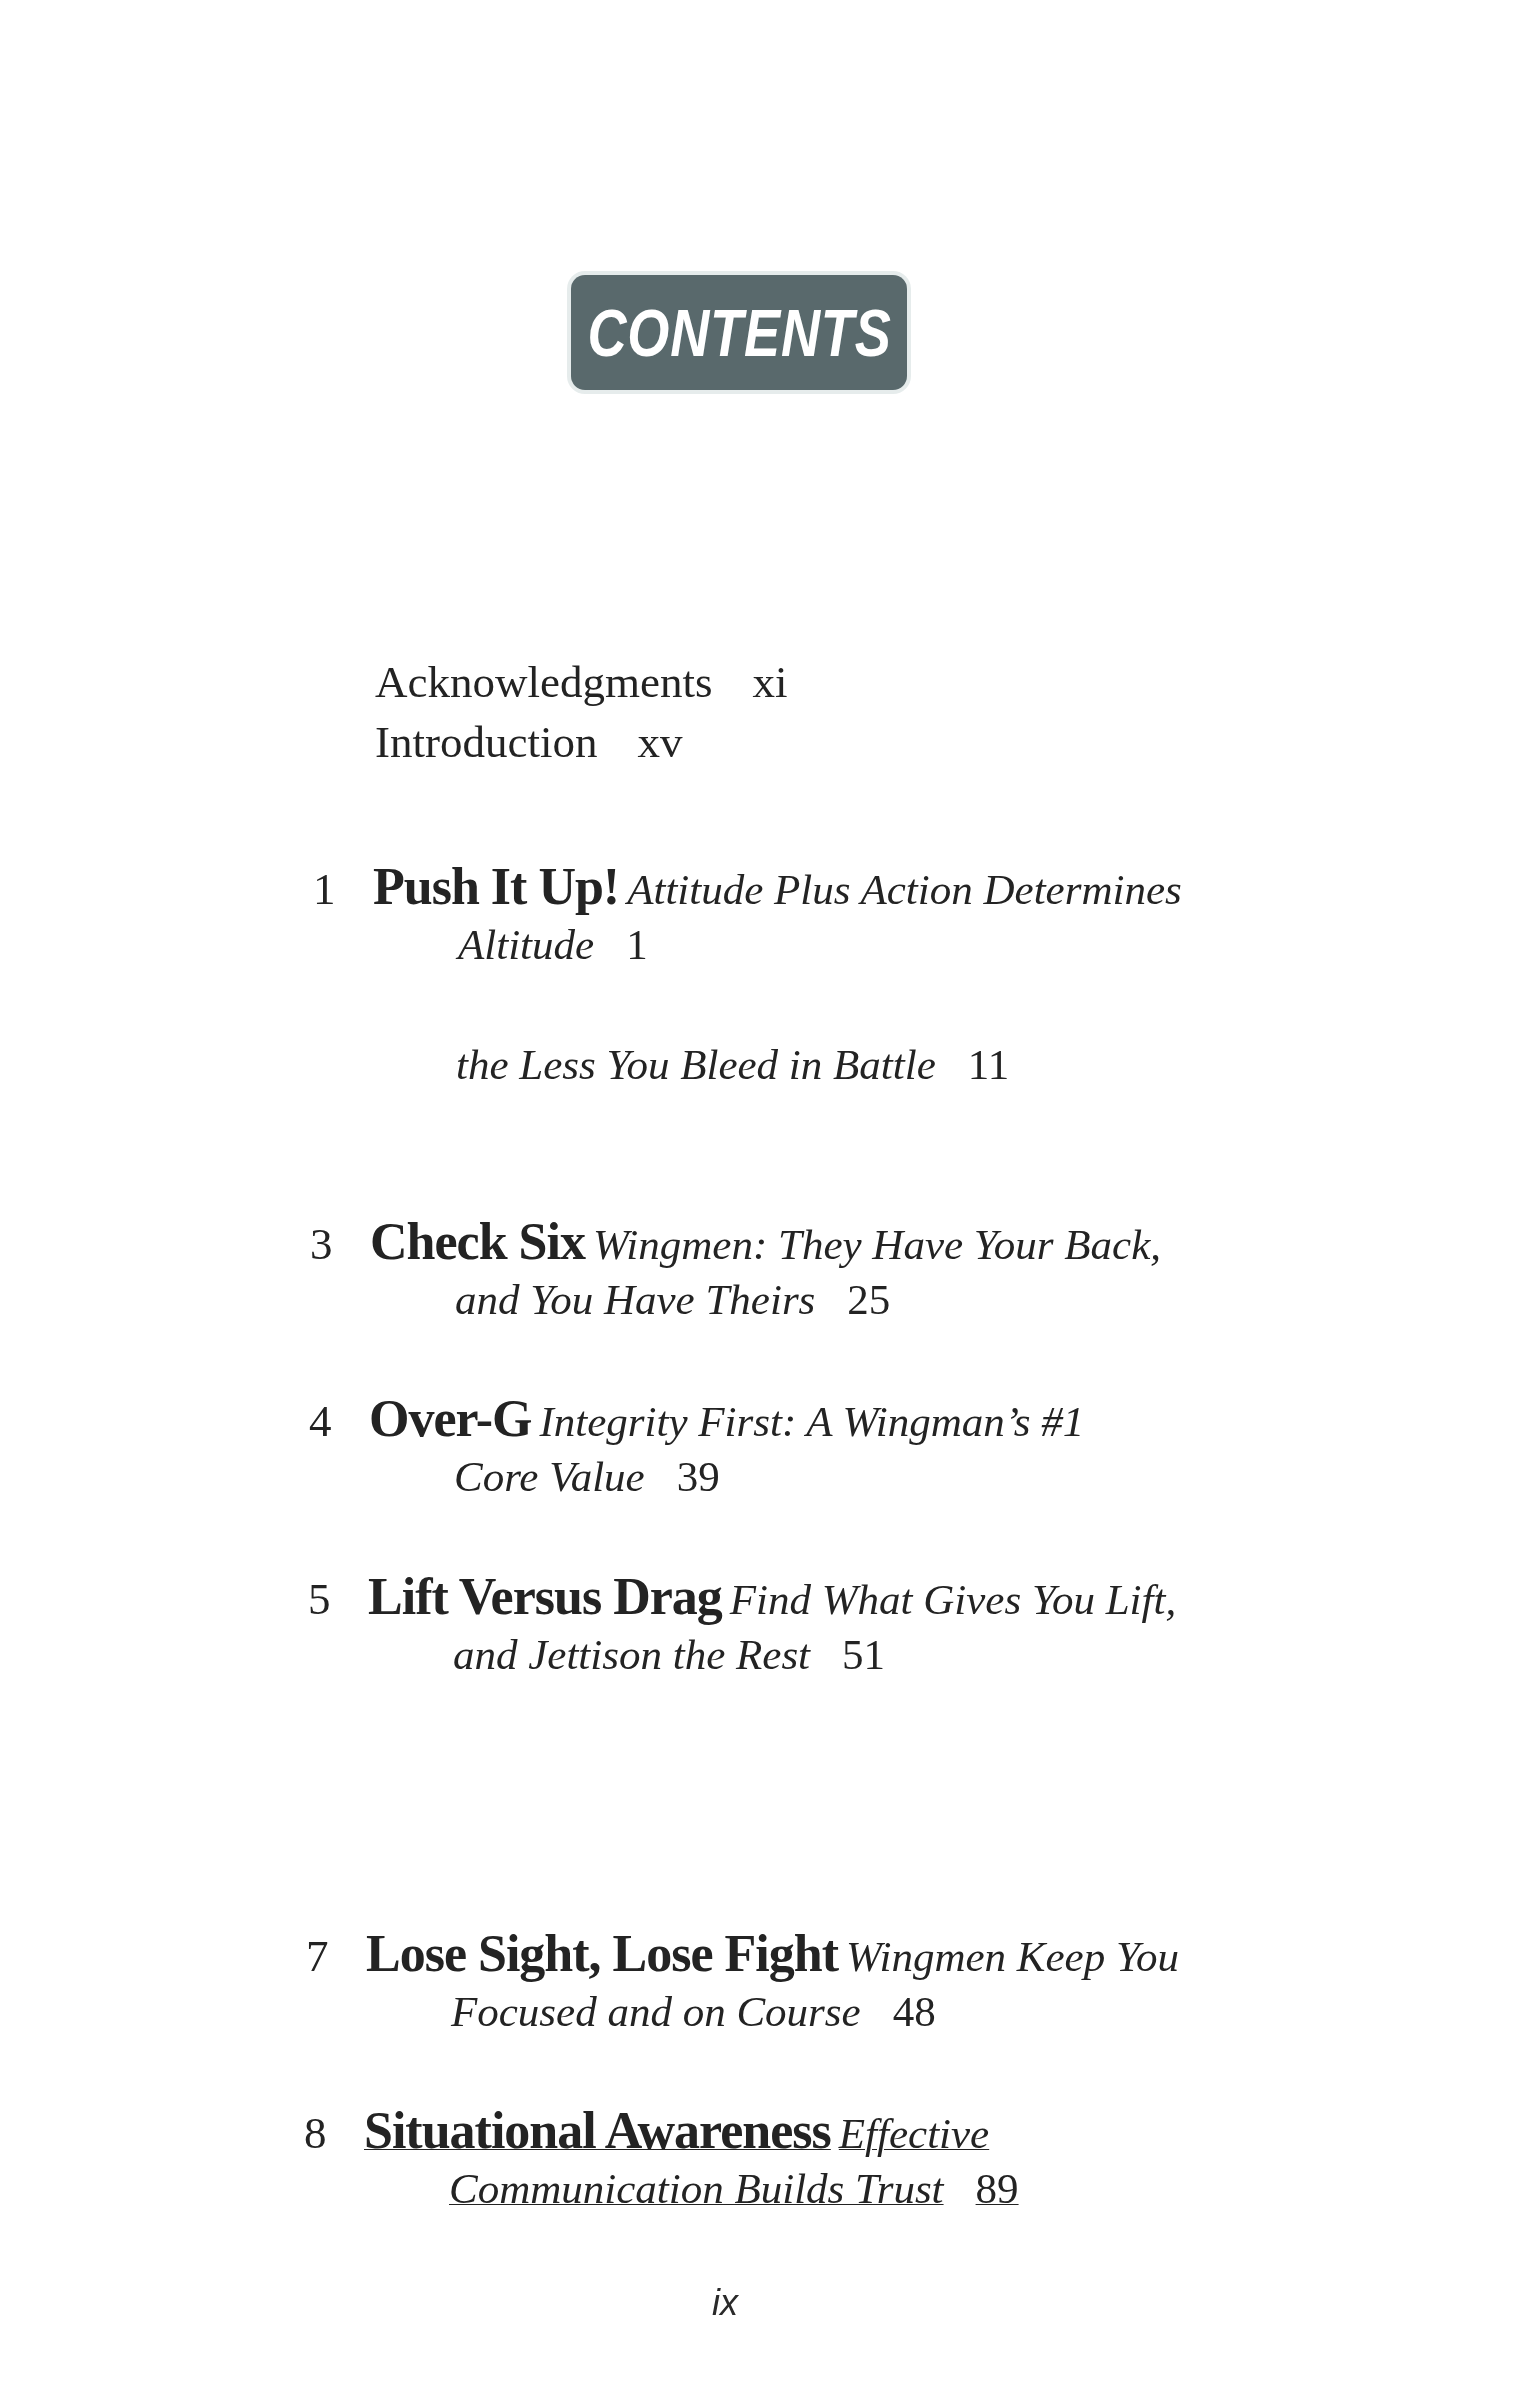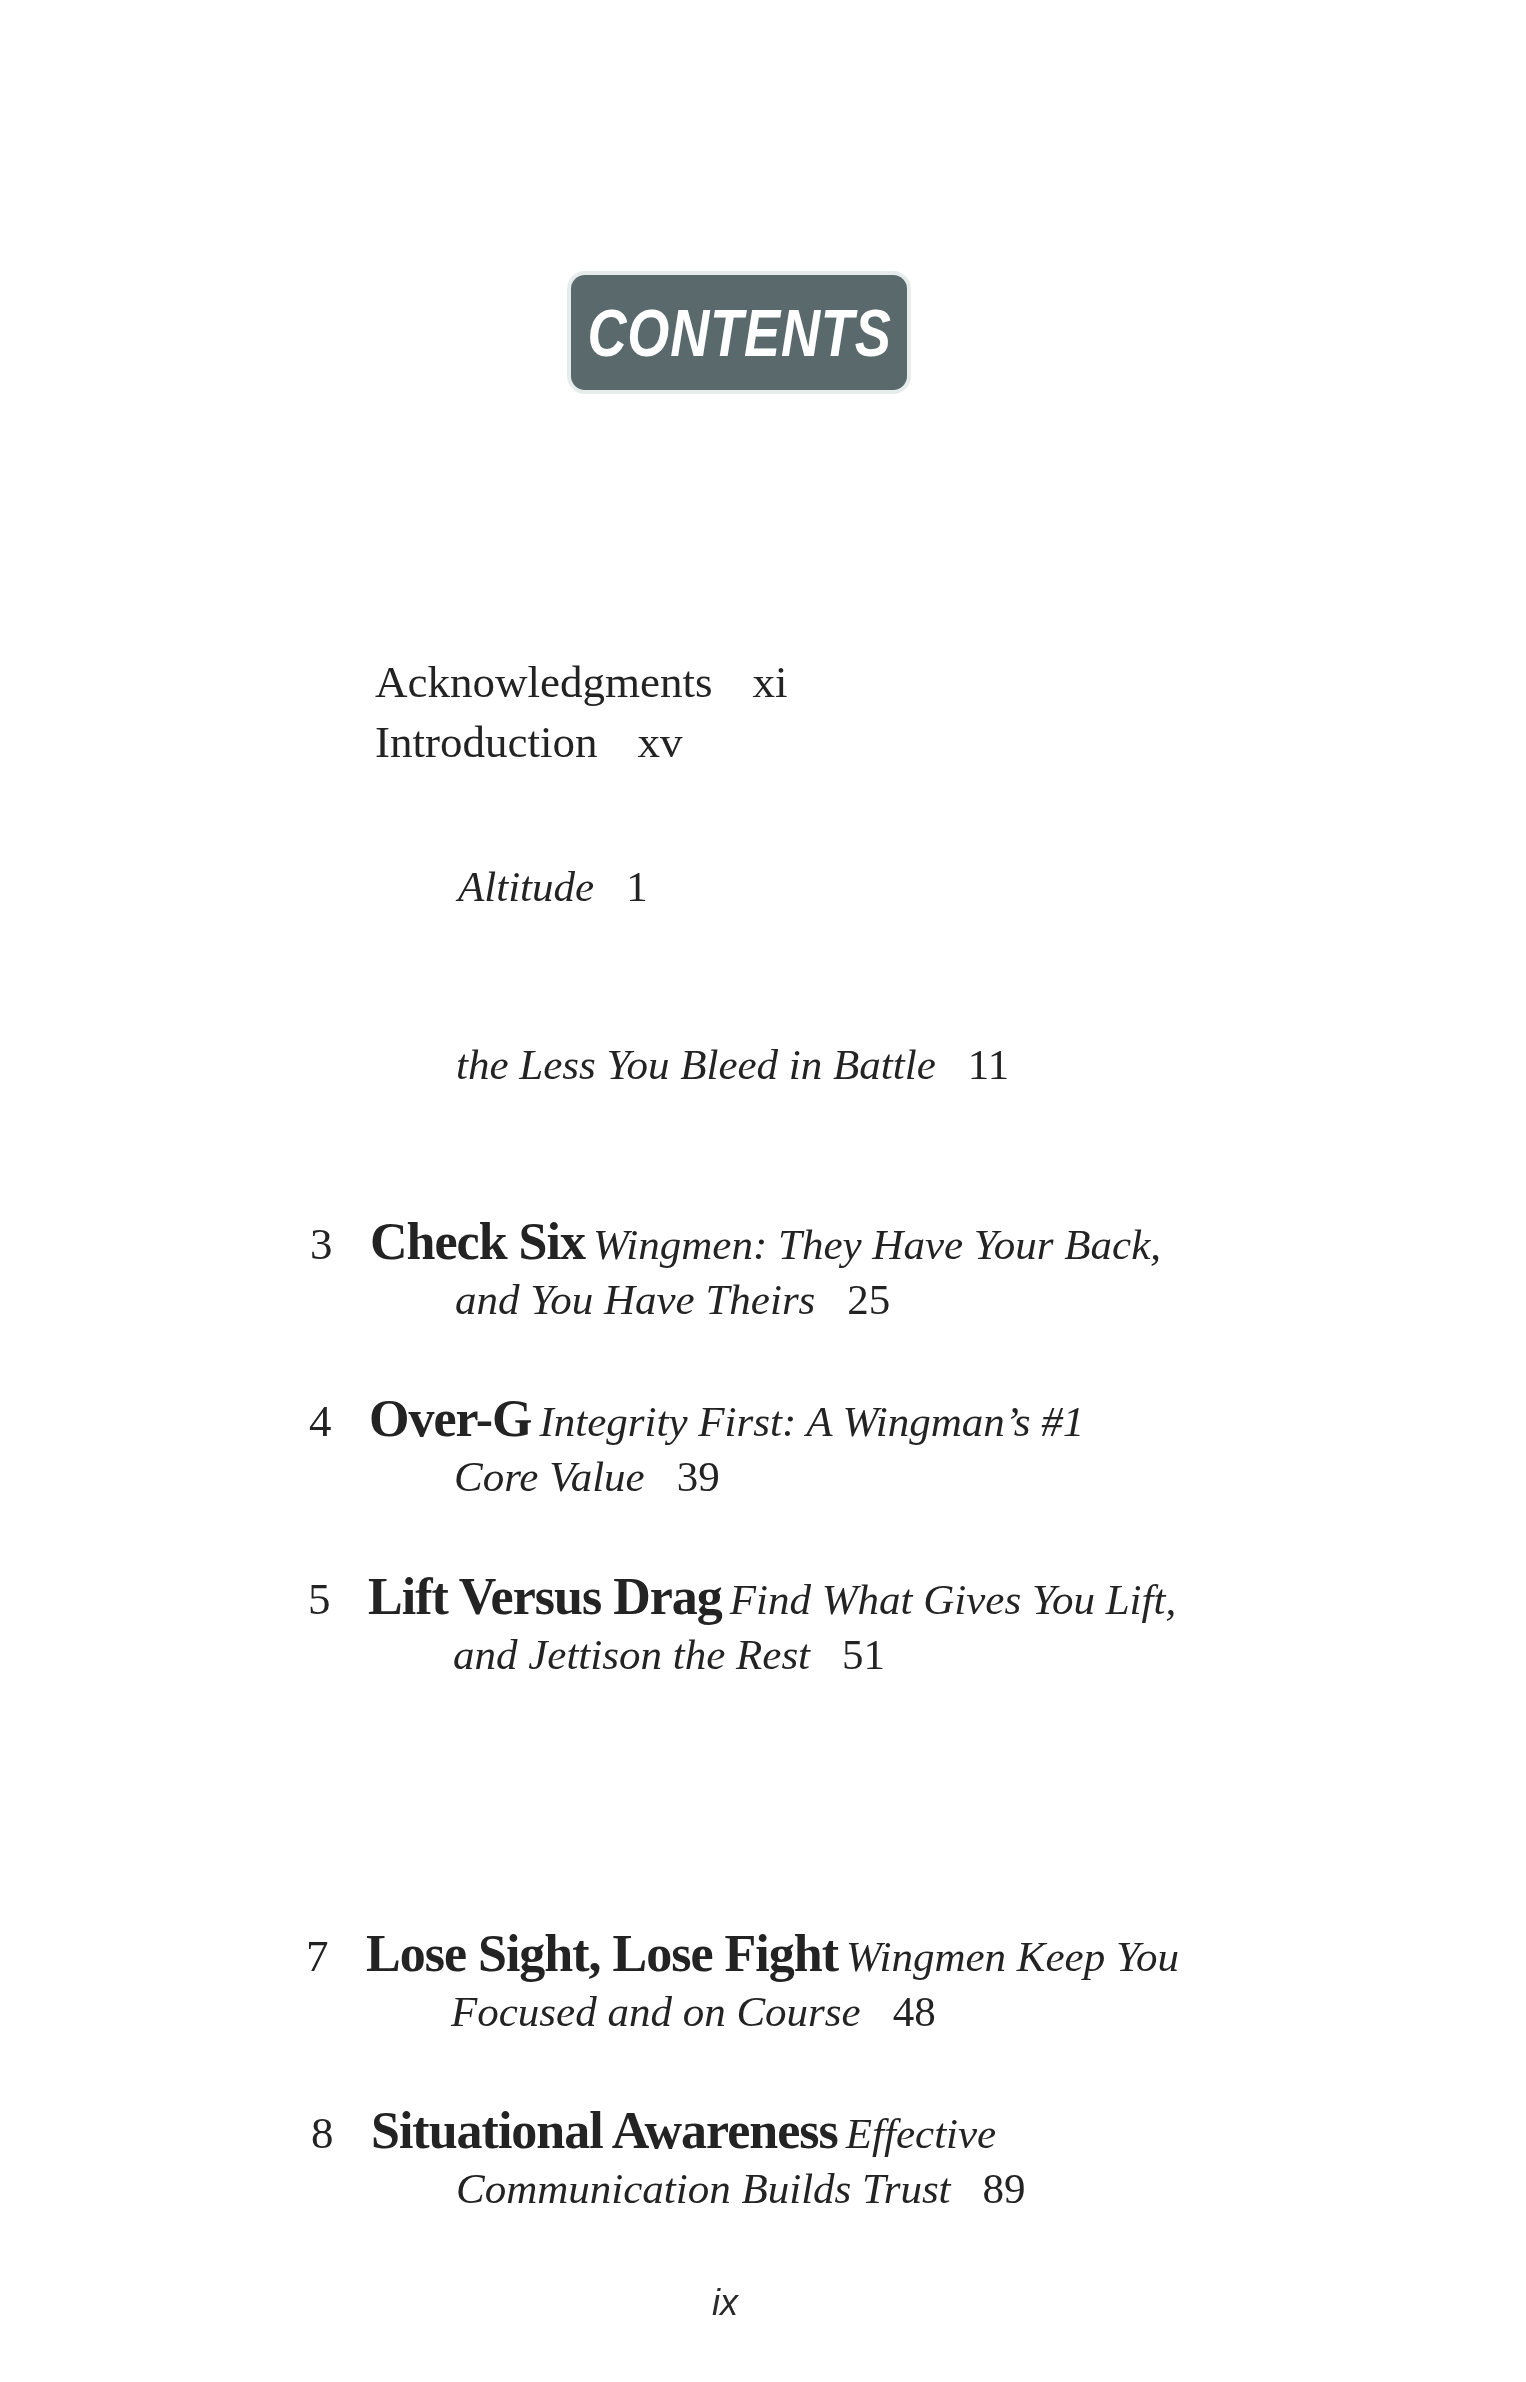--- a/index.html
+++ b/index.html
@@ -117,20 +117,23 @@
   <div class="front-matter">
     <div class="fm-row">
       <span>Acknowledgments</span><span class="fm-page">xi</span>
     </div>
     <div class="fm-row">
       <span>Introduction</span><span class="fm-page">xv</span>
     </div>
   </div>
 
   <div class="chapter" style="left:313px; top:858px;">
+    <div class="ch-line1">
+      <span class="ch-num">1</span><span class="ch-title">Push It Up!</span><span class="ch-subtitle">Attitude Plus Action Determines</span>
+    </div>
     <div class="ch-line2">
       <span class="ch-subtitle">Altitude</span><span class="ch-page">1</span>
     </div>
   </div>
 
   <div class="chapter" style="left:311px; top:1036px;">
     <div class="ch-line2">
       <span class="ch-subtitle">the Less You Bleed in Battle</span><span class="ch-page">11</span>
     </div>
   </div>
@@ -165,21 +168,21 @@
 
   <div class="chapter" style="left:306px; top:1925px;">
     <div class="ch-line1">
       <span class="ch-num">7</span><span class="ch-title">Lose Sight, Lose Fight</span><span class="ch-subtitle">Wingmen Keep You</span>
     </div>
     <div class="ch-line2">
       <span class="ch-subtitle">Focused and on Course</span><span class="ch-page">48</span>
     </div>
   </div>
 
-  <div class="chapter" style="left:311px; top:2102px;">
+  <div class="chapter" style="left:304px; top:2102px;text-decoration:underline;">
     <div class="ch-line1">
       <span class="ch-num">8</span><span class="ch-title">Situational Awareness</span><span class="ch-subtitle">Effective</span>
     </div>
     <div class="ch-line2">
       <span class="ch-subtitle">Communication Builds Trust</span><span class="ch-page">89</span>
     </div>
   </div>
 
   <div class="folio">ix</div>
 

